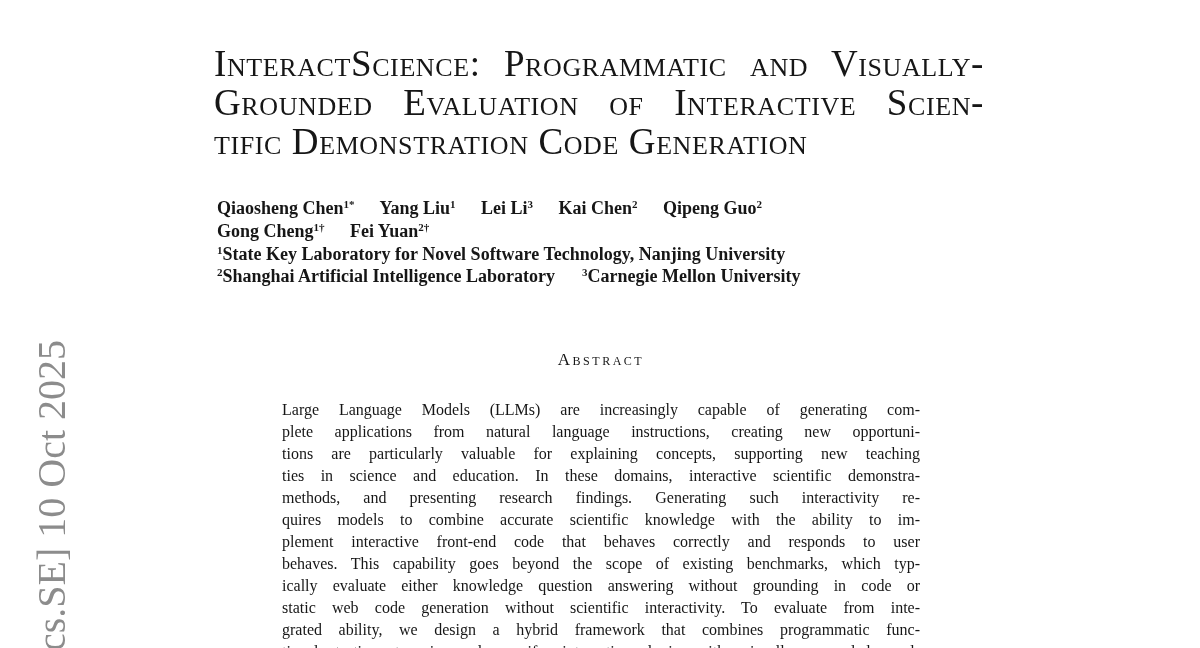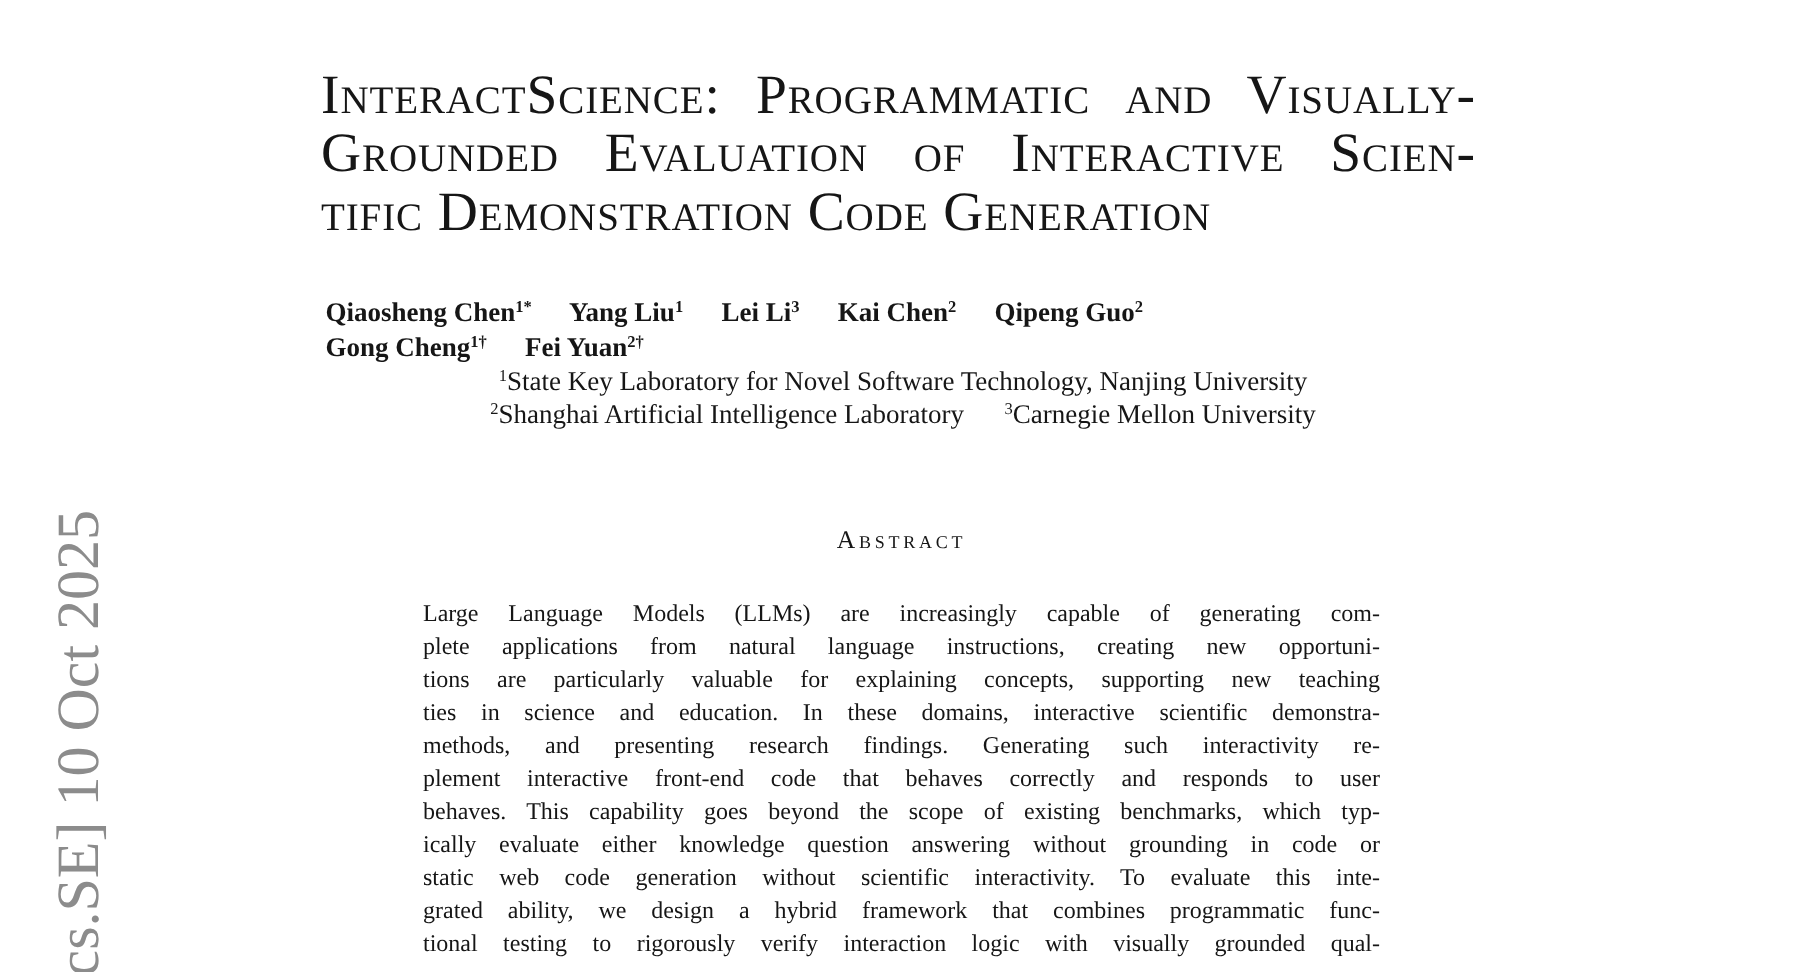--- a/index.html
+++ b/index.html
@@ -57,24 +57,23 @@
     white-space: nowrap;
   }
   .author { margin-right: 21px; }
   sup {
     font-size: 11px;
     line-height: 0;
     vertical-align: 6px;
   }
   .affil-row {
     font-size: 18px;
-    font-weight: normal;
+    font-weight: bold;
     line-height: 22px;
     white-space: nowrap;
-    text-align: center;
   }
   .affil-gap { display: inline-block; width: 27px; }
 
   
   .abstract-block {
     position: absolute;
     left: 282px;
     top: 347px;
     width: 638px;
   }
@@ -126,21 +125,22 @@
     </div>
   </div>
 
   <div class="abstract-block">
     <div class="abstract-heading">Abstract</div>
     <div class="abs-line">Large Language Models (LLMs) are increasingly capable of generating com-</div>
     <div class="abs-line">plete applications from natural language instructions, creating new opportuni-</div>
     <div class="abs-line">tions are particularly valuable for explaining concepts, supporting new teaching</div>
     <div class="abs-line">ties in science and education. In these domains, interactive scientific demonstra-</div>
     <div class="abs-line">methods, and presenting research findings. Generating such interactivity re-</div>
+    <div class="abs-line">quires models to combine accurate scientific knowledge with the ability to im-</div>
     <div class="abs-line">plement interactive front-end code that behaves correctly and responds to user</div>
     <div class="abs-line">behaves. This capability goes beyond the scope of existing benchmarks, which typ-</div>
     <div class="abs-line">ically evaluate either knowledge question answering without grounding in code or</div>
-    <div class="abs-line">static web code generation without scientific interactivity. To evaluate this inte-</div>
+    <div class="abs-line">static web code generation without scientific interactivity. To evaluate from inte-</div>
     <div class="abs-line">grated ability, we design a hybrid framework that combines programmatic func-</div>
     <div class="abs-line">tional testing to rigorously verify interaction logic with visually grounded qual-</div>
   </div>
 
 </div>
 
 </body></html>

